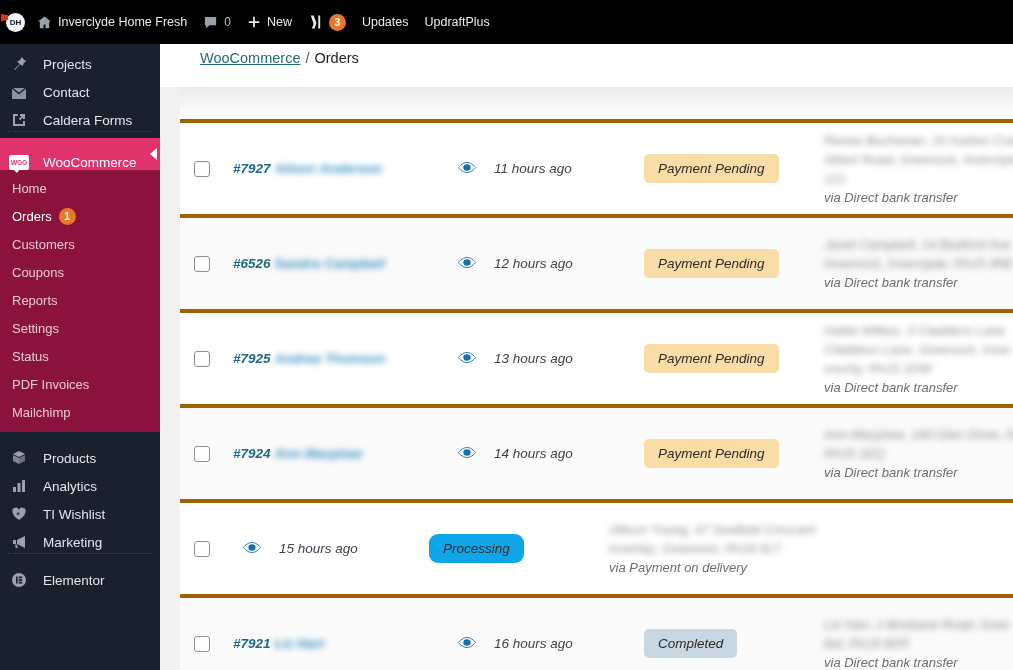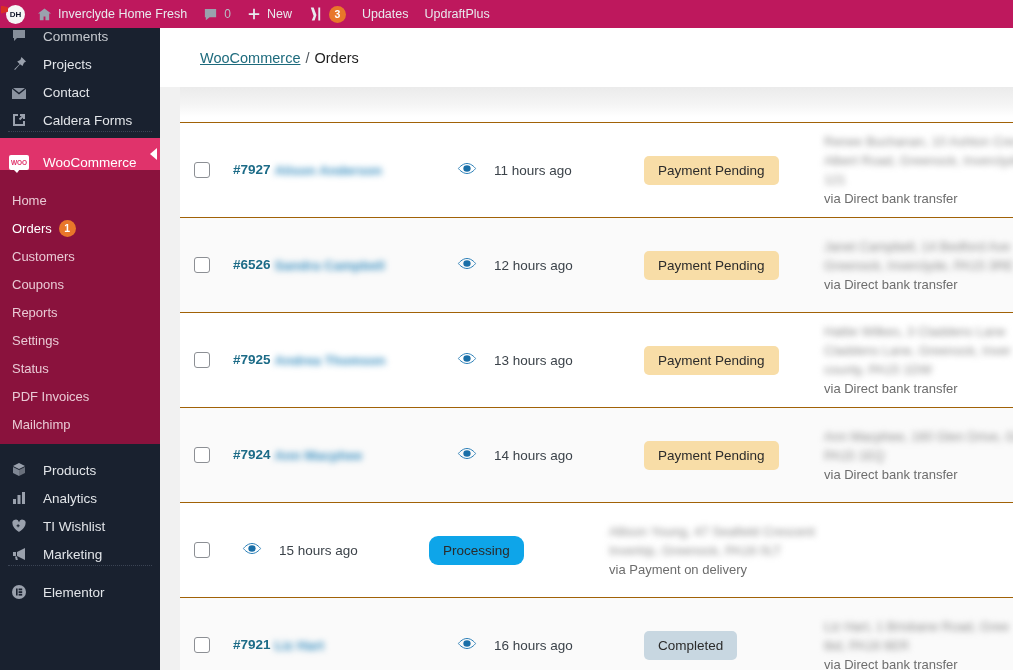--- a/index.html
+++ b/index.html
@@ -4,22 +4,22 @@
 <style>
   * { margin:0; padding:0; box-sizing:border-box; }
   html, body {
     width:1013px; height:670px; overflow:hidden;
     font-family:"Liberation Sans", sans-serif;
     background:#f1f1f1;
   }
 
   
   #adminbar {
-    position:absolute; top:0; left:0; width:1013px; height:28px;
-    background:#be185d; display:flex; align-items:center;
+    position:absolute; top:0; left:0; width:1013px; height:44px;
+    background:#000000; display:flex; align-items:center;
     color:#e8eaee; font-size:12.5px; z-index:40;
   }
   .ab-item {
     display:flex; align-items:center; height:28px; padding:0 8px; gap:6px;
     color:#e8eaee; white-space:nowrap;
   }
   .ab-logo { padding-left:6px; padding-right:4px; }
   .logo-circle {
     width:19px; height:19px; border-radius:50%; background:#f6f7f7;
     display:flex; align-items:center; justify-content:center;
@@ -70,21 +70,21 @@
   .arrow-tip {
     position:absolute; right:0; top:0; width:14px; height:32px;
     display:flex; align-items:center; justify-content:center;
   }
   .arrow-tip::after {
     content:""; width:0; height:0;
     border-top:6px solid transparent; border-bottom:6px solid transparent;
     border-right:7px solid #fff;
   }
 
-  #submenu { background:#8a123d; padding:16px 0 6px 0; }
+  #submenu { background:#8a123d; padding:4px 0 6px 0; }
   .sub-row {
     height:28px; display:flex; align-items:center; padding-left:12px;
     font-size:13px; color:#e9c9d4; gap:7px;
   }
   .sub-row.cur { color:#fff; }
   .sub-badge {
     width:17px; height:17px; border-radius:50%; background:#e8772a;
     color:#fff; font-size:10.5px; display:flex; align-items:center;
     justify-content:center; font-weight:600;
   }
@@ -110,22 +110,23 @@
     overflow:hidden; background:#fff;
   }
   .fade-top {
     position:absolute; top:0; left:0; width:833px; height:30px;
     background:linear-gradient(#ebebeb 0%, #f4f4f4 55%, #ffffff 100%);
     z-index:5; pointer-events:none;
   }
 
   .orow {
     display:flex; align-items:center; position:relative;
-    border-bottom:1px solid #a16207; background:#fff;
+    border-bottom:4px solid #a16207; background:#fff;
     min-height:95px;
+    font-style:italic;
   }
   .orow.alt { background:#fafafa; }
 
   .c-check { width:44px; display:flex; justify-content:center; flex:0 0 44px; }
   .cbox {
     width:16px; height:16px; border:1px solid #8c8f94; border-radius:3px;
     background:#fff;
   }
   .c-order { width:215px; flex:0 0 215px; padding-left:9px; font-size:13.5px; }
   .onum { color:#1c6b87; font-weight:600; }

